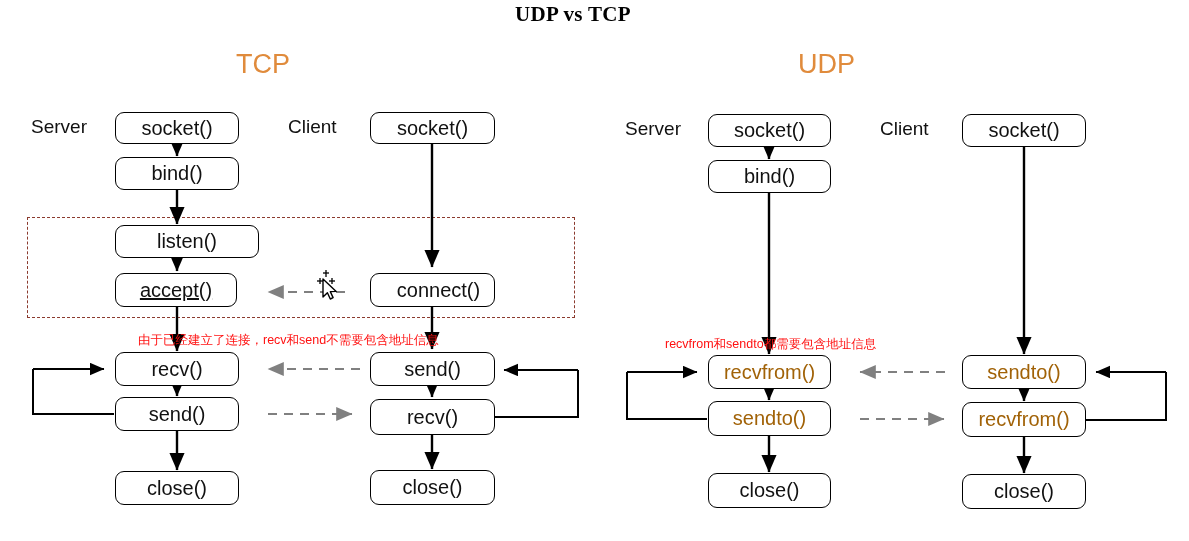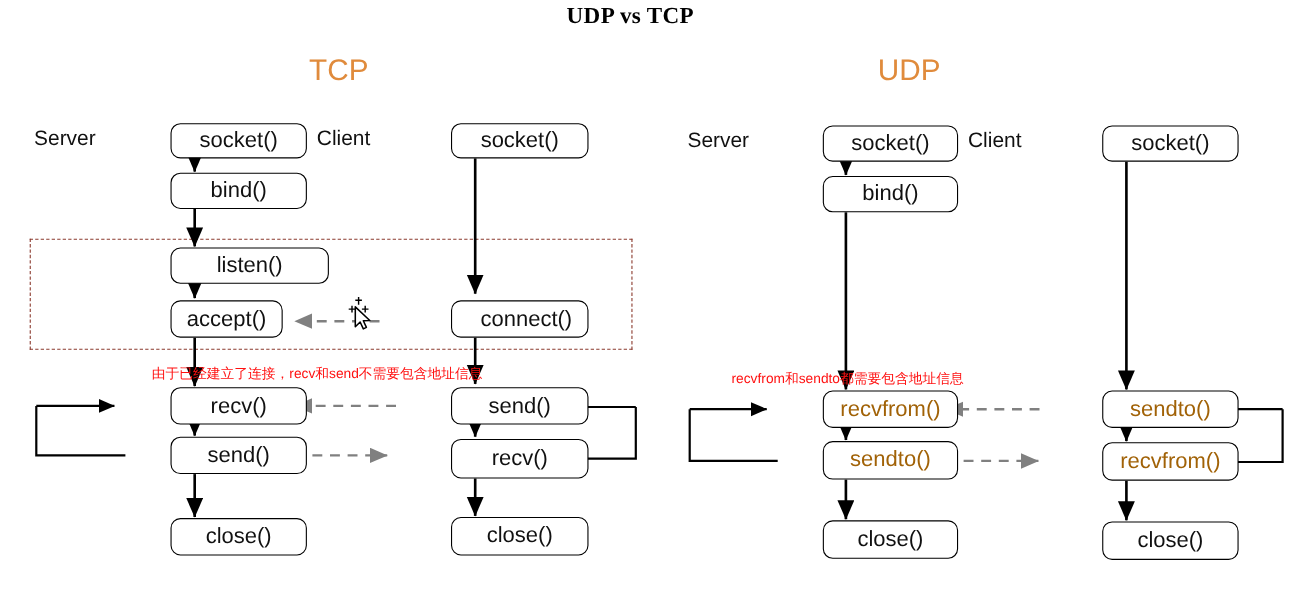--- a/index.html
+++ b/index.html
@@ -53,21 +53,20 @@
     border: 1.6px solid #000000;
     border-radius: 9px;
     background: #ffffff;
     display: flex;
     align-items: center;
     justify-content: center;
     font-size: 20px;
     color: #111111;
     white-space: nowrap;
     z-index: 3;
-    margin-left: 40px;
   }
   .fn-box.blue {
     color: #a16207;
   }
   
   .dashed-group {
     position: absolute;
     box-sizing: border-box;
     border: 1.4px dashed #8B3A2E;
     background: transparent;
@@ -98,21 +97,21 @@
     pointer-events: none;
   }
 </style>
 </head>
 <body>
 
 <div id="stage">
 
   <div class="page-title">UDP vs TCP</div>
 
-  <div class="section-heading" style="left:236px; top:49px;margin-left:45px;">TCP</div>
+  <div class="section-heading" style="left:236px; top:49px;">TCP</div>
   <div class="section-heading" style="left:798px; top:49px;">UDP</div>
 
   <div class="dashed-group" style="left:27px; top:217px; width:548px; height:101px;"></div>
 
   <div class="role-label" style="left:31px; top:116px;">Server</div>
   <div class="role-label" style="left:288px; top:116px;">Client</div>
   <div class="role-label" style="left:625px; top:118px;">Server</div>
   <div class="role-label" style="left:880px; top:118px;">Client</div>
 
   <svg class="wire-layer" viewBox="0 0 1189 541" xmlns="http://www.w3.org/2000/svg">
@@ -182,21 +181,21 @@
 
     <g stroke="#808080" stroke-width="2.2" fill="none" stroke-dasharray="9,7">
       <line x1="945" y1="372" x2="860" y2="372" marker-end="url(#ah-dash)"></line>
       <line x1="860" y1="419" x2="944" y2="419" marker-end="url(#ah-dash)"></line>
     </g>
   </svg>
 
   <div class="fn-box" style="left:115px; top:112px; width:124px; height:32px;">socket()</div>
   <div class="fn-box" style="left:115px; top:157px; width:124px; height:33px;">bind()</div>
   <div class="fn-box" style="left:115px; top:225px; width:144px; height:33px;">listen()</div>
-  <div class="fn-box" style="left:115px; top:273px; width:102px; height:34px;">accept()</div>
+  <div class="fn-box" style="left:115px; top:273px; width:122px; height:34px;text-decoration:underline;">accept()</div>
   <div class="fn-box" style="left:115px; top:352px; width:124px; height:34px;">recv()</div>
   <div class="fn-box" style="left:115px; top:397px; width:124px; height:34px;">send()</div>
   <div class="fn-box" style="left:115px; top:471px; width:124px; height:34px;">close()</div>
 
   <div class="fn-box" style="left:370px; top:112px; width:125px; height:32px;">socket()</div>
   <div class="fn-box" style="left:370px; top:273px; width:125px; height:34px;padding-left:12px;">connect()</div>
   <div class="fn-box" style="left:370px; top:352px; width:125px; height:34px;">send()</div>
   <div class="fn-box" style="left:370px; top:399px; width:125px; height:36px;">recv()</div>
   <div class="fn-box" style="left:370px; top:470px; width:125px; height:35px;">close()</div>
 

